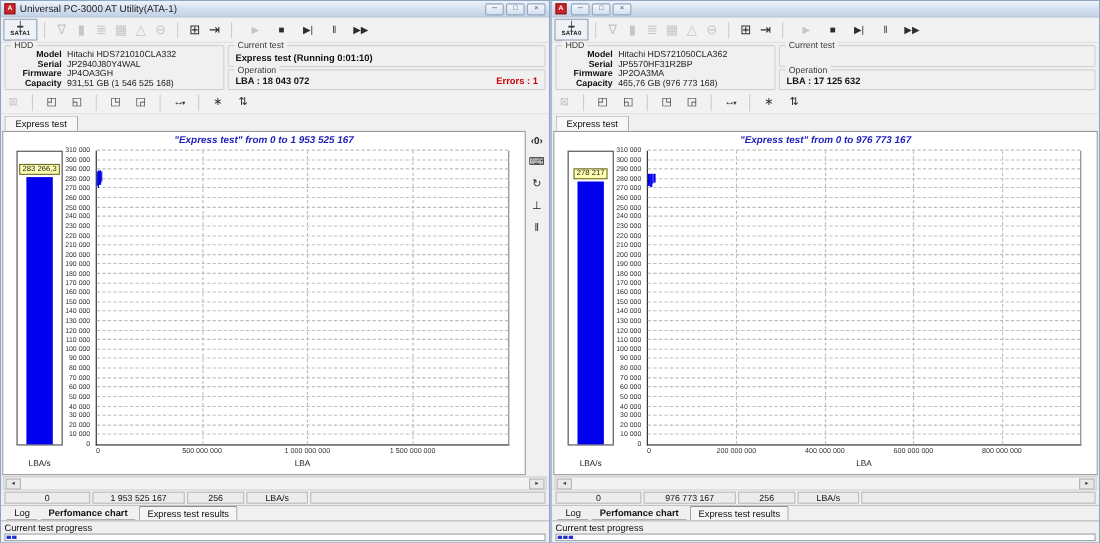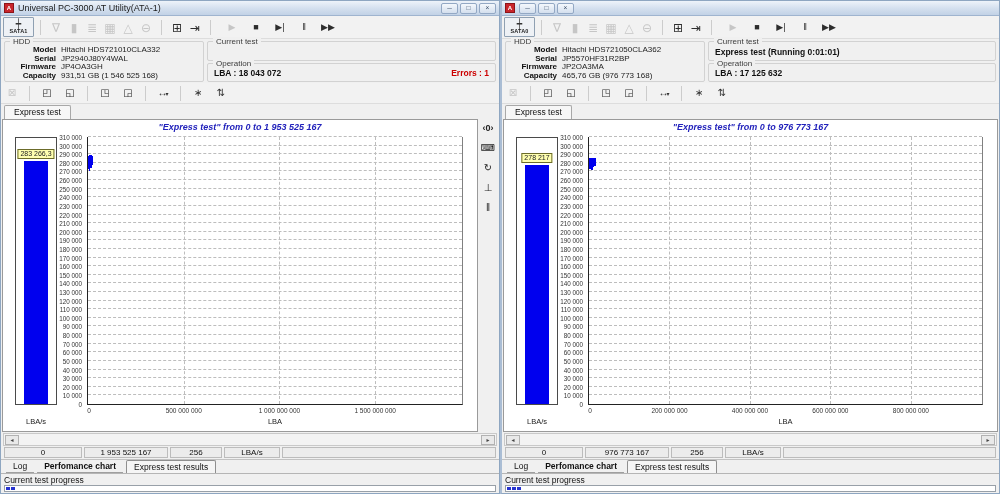--- a/index.html
+++ b/index.html
@@ -150,20 +150,21 @@
             <span class="hv">JP4OA3GH</span>
           </div>
         <div class="hddrow">
             <span class="hl">Capacity</span>
             <span class="hv">931,51 GB (1 546 525 168)</span>
           </div>
       </div>
       <div class="rightcol">
         <div class="group ctgroup">
           <span class="legend">Current test</span>
+          <div class="ctstatus">Express test (Running 0:01:10)</div>
         </div>
         <div class="group opgroup">
           <span class="legend">Operation</span>
           <span class="oplba">LBA : 18 043 072</span>
           <span class="operr">Errors : 1</span>
         </div>
       </div>
     </div>
     <div class="toolbar toolbar2">
         <span class="icon small disabled">⊠</span>
@@ -344,21 +345,20 @@
             <span class="hv">JP2OA3MA</span>
           </div>
         <div class="hddrow">
             <span class="hl">Capacity</span>
             <span class="hv">465,76 GB (976 773 168)</span>
           </div>
       </div>
       <div class="rightcol">
         <div class="group ctgroup">
           <span class="legend">Current test</span>
-          <div class="ctstatus">Express test (Running 0:01:01)</div>
         </div>
         <div class="group opgroup">
           <span class="legend">Operation</span>
           <span class="oplba">LBA : 17 125 632</span>
           <span class="operr"></span>
         </div>
       </div>
     </div>
     <div class="toolbar toolbar2">
         <span class="icon small disabled">⊠</span>

